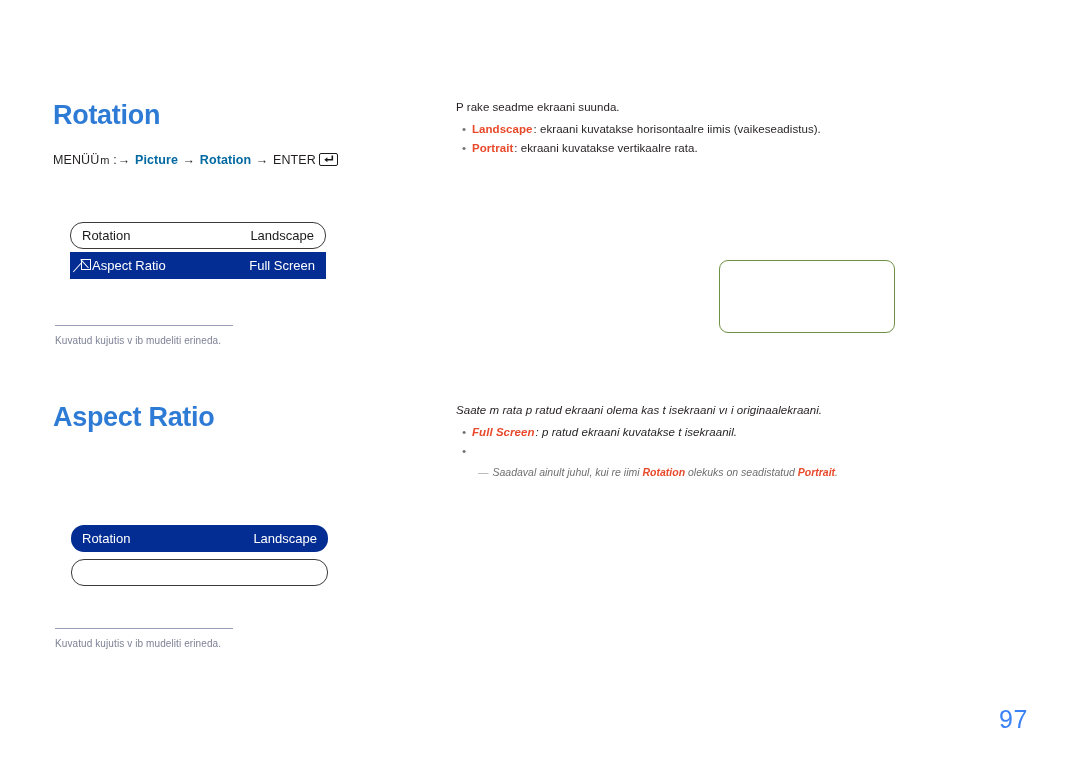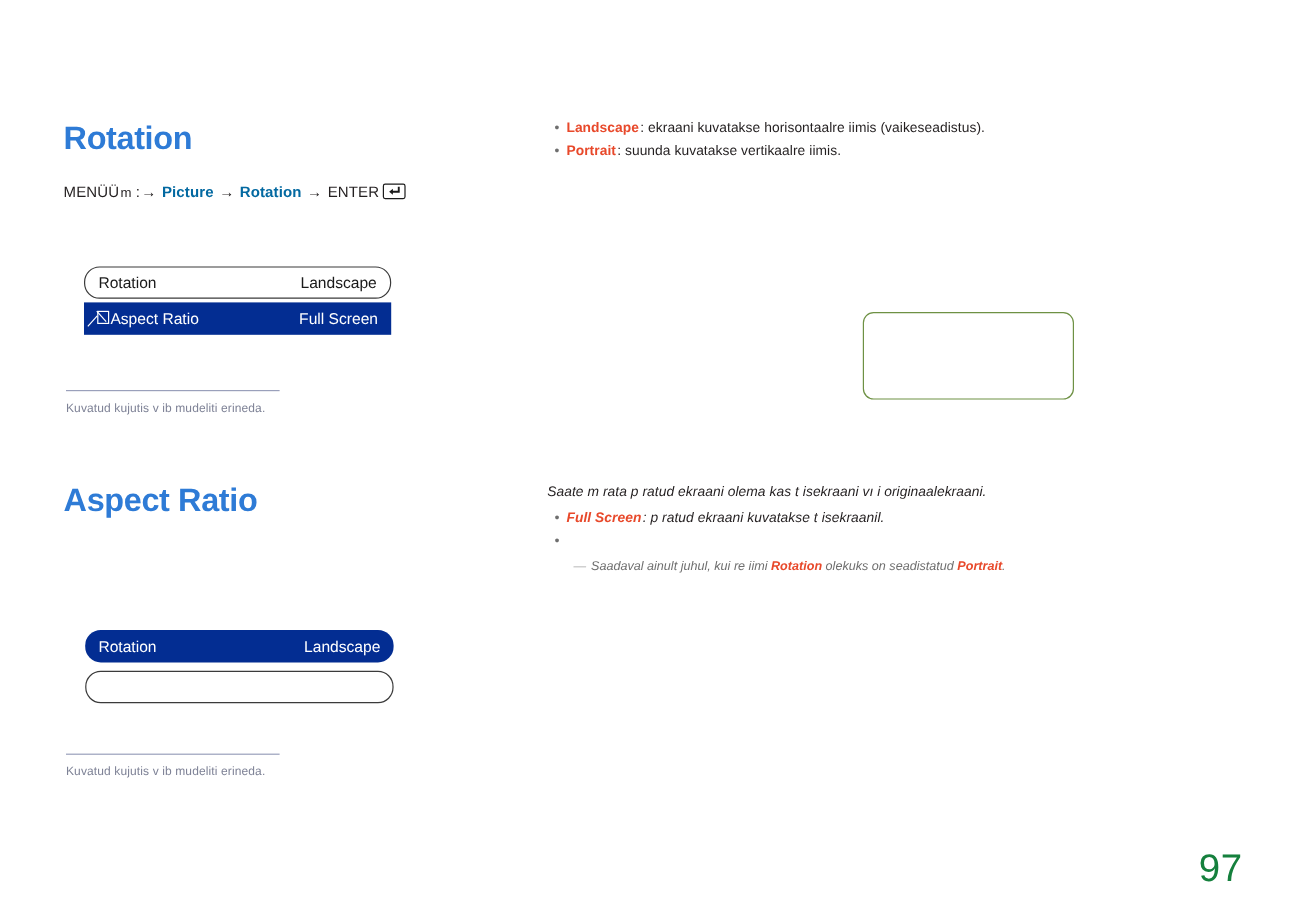--- a/index.html
+++ b/index.html
@@ -199,22 +199,22 @@
   .green-box {
     position: absolute;
     border: 1.4px solid #6e9144;
     border-radius: 9px;
     background: #ffffff;
   }
 
   
   .page-number {
     position: absolute;
-    font-size: 32px;
-    color: #15803d;
+    font-size: 25px;
+    color: #3b82f6;
     letter-spacing: 0.5px;
     text-align: center;
   }
 </style>
 </head>
 <body>
 
 <div class="page">
 
   <div class="section-heading" style="left:53px; top:100px;">Rotation</div>
@@ -242,27 +242,28 @@
       <span class="osd-value">Full Screen</span>
     </div>
   </div>
 
   <div class="footnote" style="left:55px; top:325px;">
     <div class="rule"></div>
     <div class="fn-text">Kuvatud kujutis v ib mudeliti erineda.</div>
   </div>
 
   <div class="body-block" style="left:456px; top:101px;">
+    <div class="body-lead">P rake seadme ekraani suunda.</div>
     <div class="bullet-row">
       <span class="bullet-dot">•</span>
       <span><span class="bullet-term">Landscape</span><span>: ekraani kuvatakse horisontaalre iimis (vaikeseadistus).</span></span>
     </div>
     <div class="bullet-row">
       <span class="bullet-dot">•</span>
-      <span><span class="bullet-term">Portrait</span><span>: suunda kuvatakse vertikaalre iimis.</span></span>
+      <span><span class="bullet-term">Portrait</span><span>: ekraani kuvatakse vertikaalre rata.</span></span>
     </div>
   </div>
 
   <div class="green-box" style="left:719px; top:260px; width:174px; height:71px;"></div>
 
   <div class="section-heading" style="left:53px; top:402px;">Aspect Ratio</div>
 
 
   <div class="osd" style="left:71px; top:525px; width:257px;">
     <div class="osd-row selected rounded">

